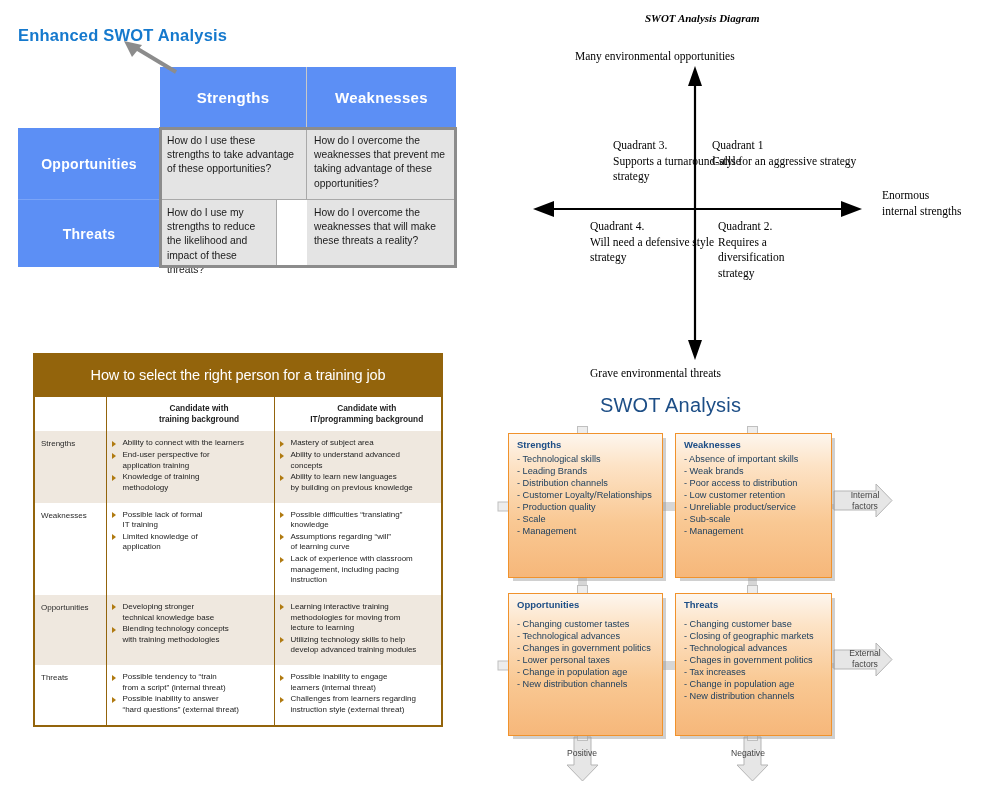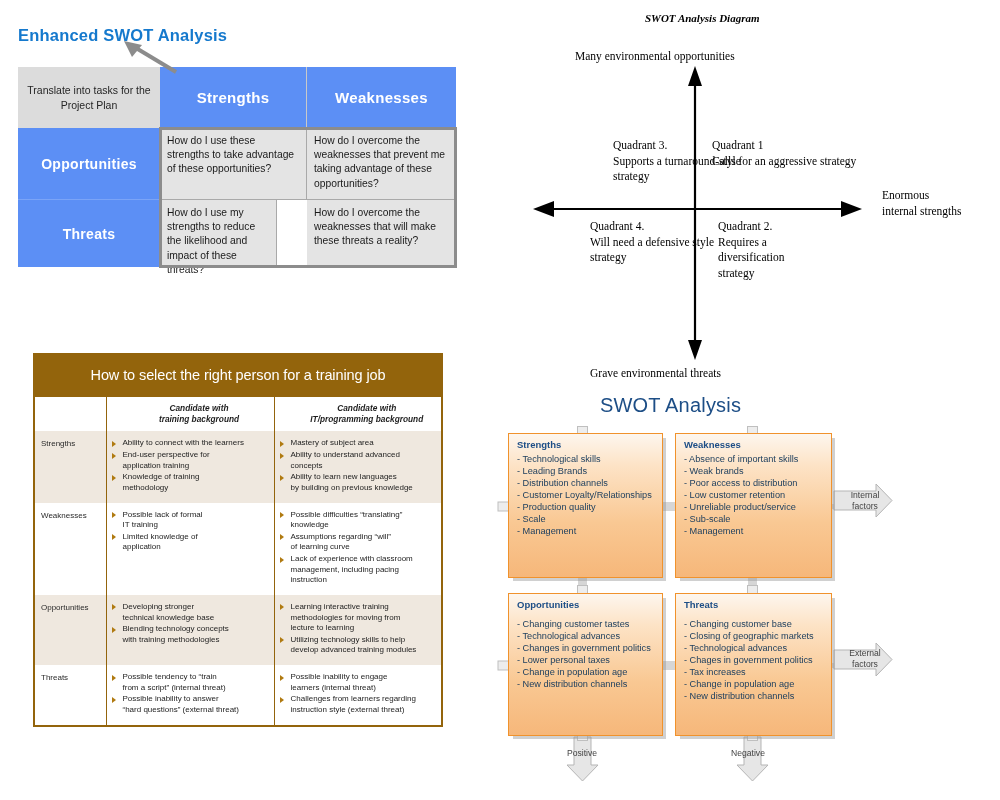--- a/index.html
+++ b/index.html
@@ -88,21 +88,21 @@
     border-bottom:2px solid #93640c;
     width:100%;box-sizing:border-box;border-collapse:collapse;
     background:#ffffff;table-layout:fixed;
   }
   #tbl-grid td,#tbl-grid th{vertical-align:top;box-sizing:border-box;}
   .tc-label{width:72px;padding:8px 6px 8px 6px;font-size:8px;color:#2b2b2b;border-right:1px solid #93640c;}
   .tc-body{padding:7px 7px 8px 5px;font-size:8px;color:#1d1d1d;border-right:1px solid #93640c;}
   .tc-body.last{border-right:none;}
   .tc-head{
     text-align:center;font-size:8.3px;font-weight:bold;color:#1d1d1d;
-    padding:6px 4px 6px 22px;line-height:1.35;border-right:1px solid #93640c;font-style:italic;
+    padding:6px 4px 6px 22px;line-height:1.35;border-right:1px solid #93640c;
   }
   .tc-head.last{border-right:none;}
   .tc-head.blank{border-right:1px solid #93640c;}
   .row-shade{background:#efe8df;}
   .row-plain{background:#ffffff;}
   .bl{position:relative;padding-left:11px;line-height:1.33;margin-bottom:1px;}
   .bl:before{
     content:"";position:absolute;left:0;top:2.5px;
     border-style:solid;border-width:3.2px 0 3.2px 4.6px;
     border-color:transparent transparent transparent #b07a10;
@@ -145,21 +145,20 @@
 </style>
 </head>
 <body>
 
 <div class="abs" id="panel-enhanced">
 
   <div class="abs" id="enhanced-title">Enhanced SWOT Analysis</div>
 
   <div class="abs" id="swot-matrix">
 
-    <div class="mx-cell mx-corner" style="white-space: pre-line;">Translate into tasks for the Project Plan</div>
 
     <div class="mx-cell mx-head" id="mx-head-s">Strengths</div>
     <div class="mx-cell mx-head" id="mx-head-w">Weaknesses</div>
 
     <div class="mx-cell mx-side" id="mx-side-o">Opportunities</div>
     <div class="mx-cell mx-side" id="mx-side-t">Threats</div>
 
     <div class="mx-cell mx-body" id="mx-so">How do I use these strengths to take advantage of these opportunities?</div>
     <div class="mx-cell mx-body" id="mx-wo">How do I overcome the weaknesses that prevent me taking advantage of these opportunities?</div>
     <div class="mx-cell mx-body" id="mx-st">How do I use my strengths to reduce the likelihood and impact of these threats?</div>

